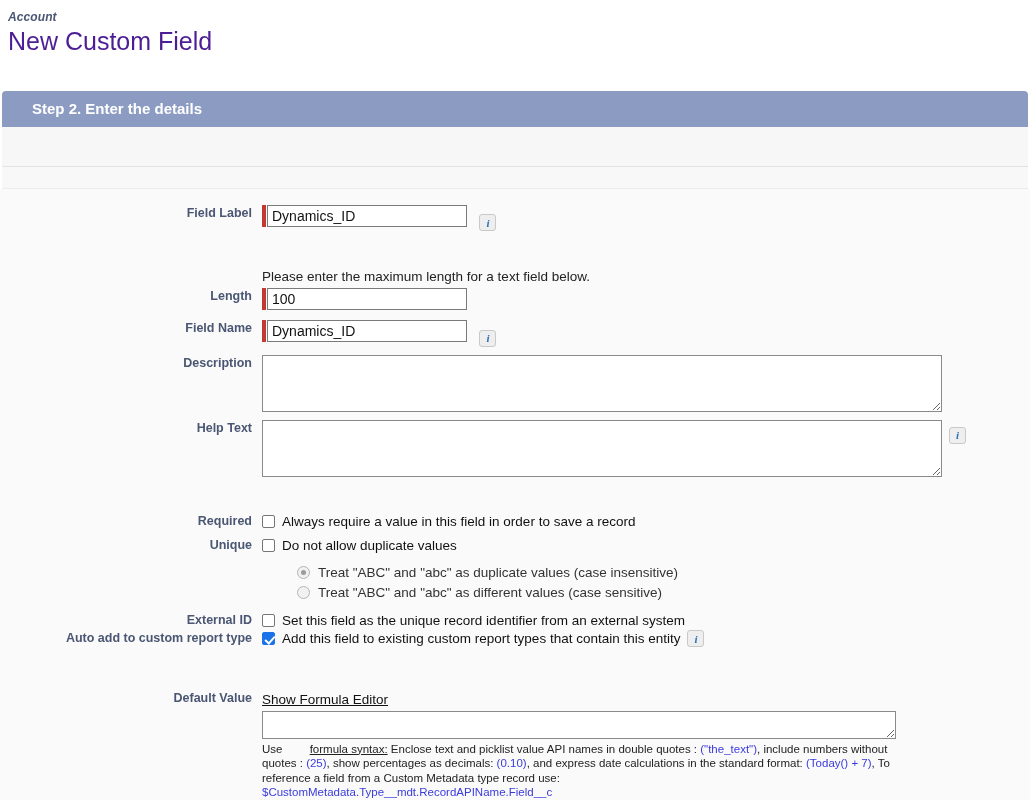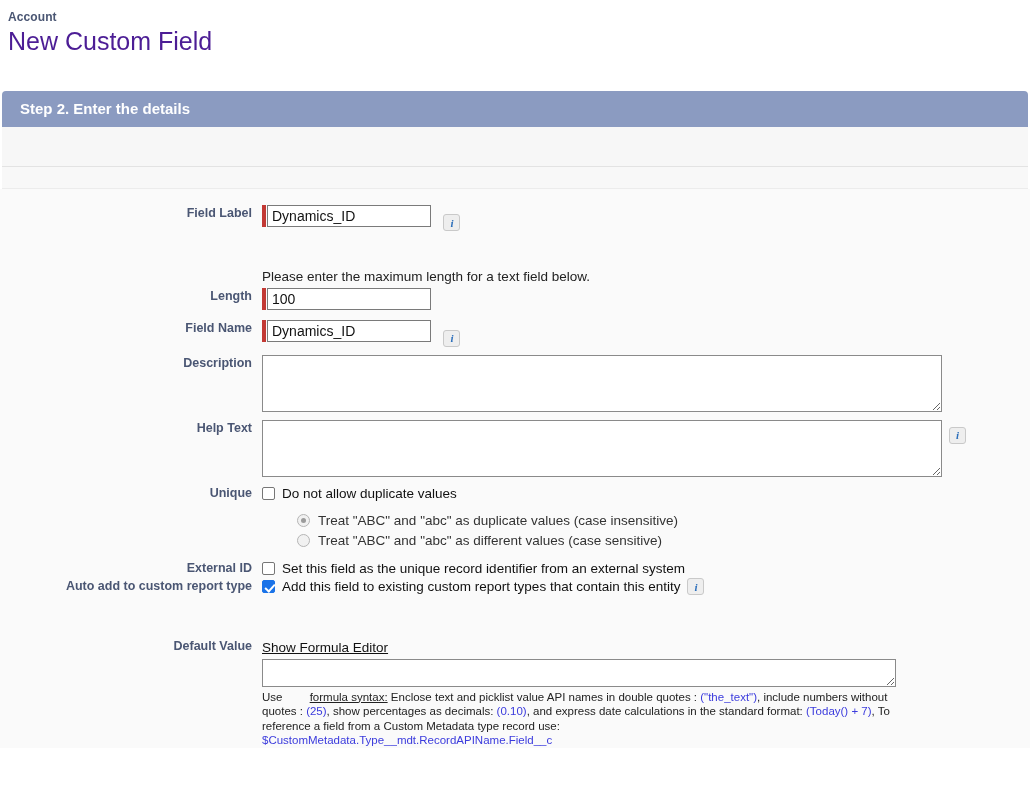--- a/index.html
+++ b/index.html
@@ -12,39 +12,40 @@
   }
 
   
   .page-header { padding: 10px 0 0 8px; }
   .breadcrumb-object {
     font-size: 12px;
     font-weight: bold;
     color: #4a5673;
     line-height: 14px;
     letter-spacing: .1px;
+    font-style: italic;
   }
   .page-title {
     font-size: 25px;
     color: #4c1d95;
     line-height: 30px;
     font-weight: normal;
     margin-top: 2px;
   }
 
   
   .step-wrap { margin-top: 35px; padding: 0 2px; }
   .step-banner {
     background: #8b9bc1;
     color: #ffffff;
     font-size: 15px;
     font-weight: bold;
     height: 36px;
     line-height: 36px;
-    padding-left: 18px;
+    padding-left: 30px;
     border-top-left-radius: 4px;
     border-top-right-radius: 4px;
   }
   .step-subbar {
     background: #f7f7f7;
     height: 40px;
     border-bottom: 1px solid #e3e3e3;
   }
   .step-gap {
     background: #f8f8f8;
@@ -75,21 +76,21 @@
   input.txt {
     font-family: "Liberation Sans", sans-serif;
     font-size: 14px;
     color: #111;
     height: 22px;
     border: 1px solid #7a7a7a;
     padding: 1px 4px;
     background: #fff;
     outline: none;
   }
-  input.txt.w-label { width: 164px; }
+  input.txt.w-label { width: 200px; }
 
   .info-btn {
     display: inline-flex;
     align-items: center;
     justify-content: center;
     width: 17px; height: 17px;
     background: #eeeeee;
     border: 1px solid #c9c9c9;
     border-radius: 3px;
     font-size: 11px;
@@ -256,20 +257,29 @@
   </div>
 
   <div class="row" style="margin-bottom:8px;">
     <div class="row-label">Help Text</div>
     <div class="row-field" style="display:flex;align-items:flex-start;">
       <textarea class="ta" style="width: 680px; height: 57px;"></textarea>
       <span class="info-btn" style="margin-left:7px;margin-top:7px;">i</span>
     </div>
   </div>
 
+  <div class="row" style="margin-top:36px;margin-bottom:6px;">
+    <div class="row-label">Required</div>
+    <div class="row-field">
+      <div class="check-line">
+        <span class="cb"></span>
+        <span>Always require a value in this field in order to save a record</span>
+      </div>
+    </div>
+  </div>
 
   <div class="row">
     <div class="row-label">Unique</div>
     <div class="row-field">
       <div class="check-line">
         <span class="cb"></span>
         <span>Do not allow duplicate values</span>
       </div>
       <div style="margin-left:35px;margin-top:8px;">
         <div class="radio-line">

